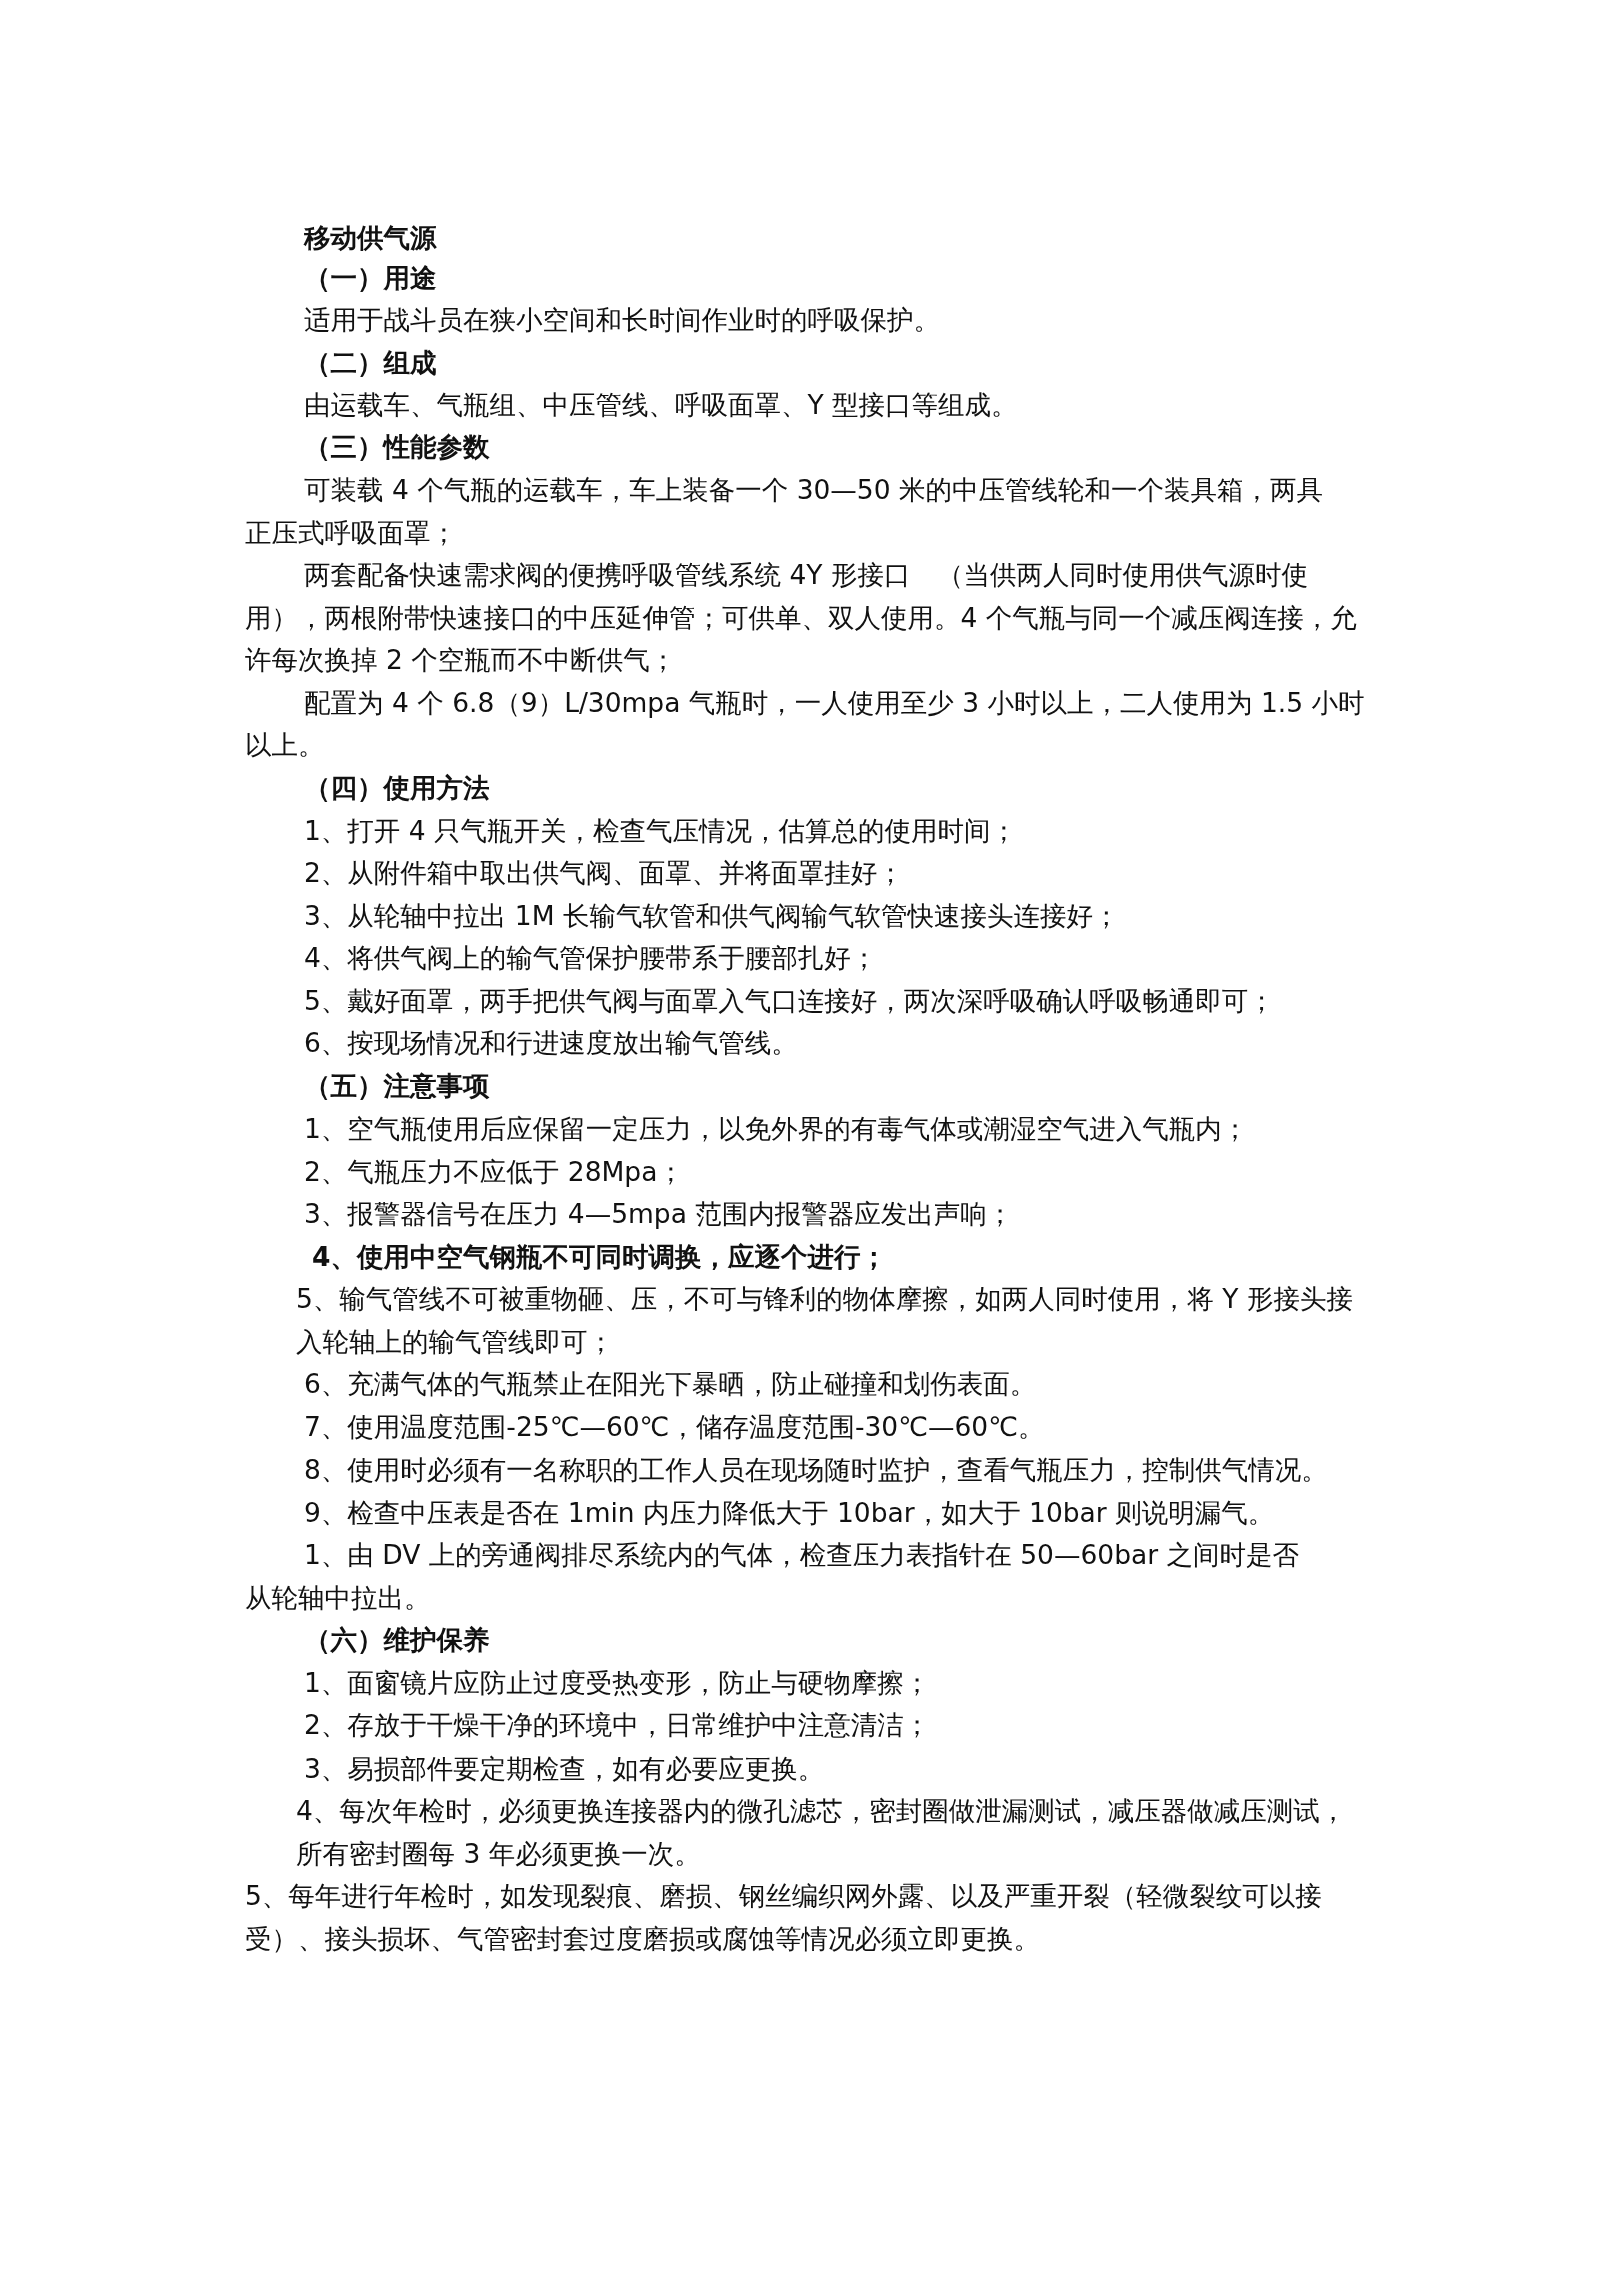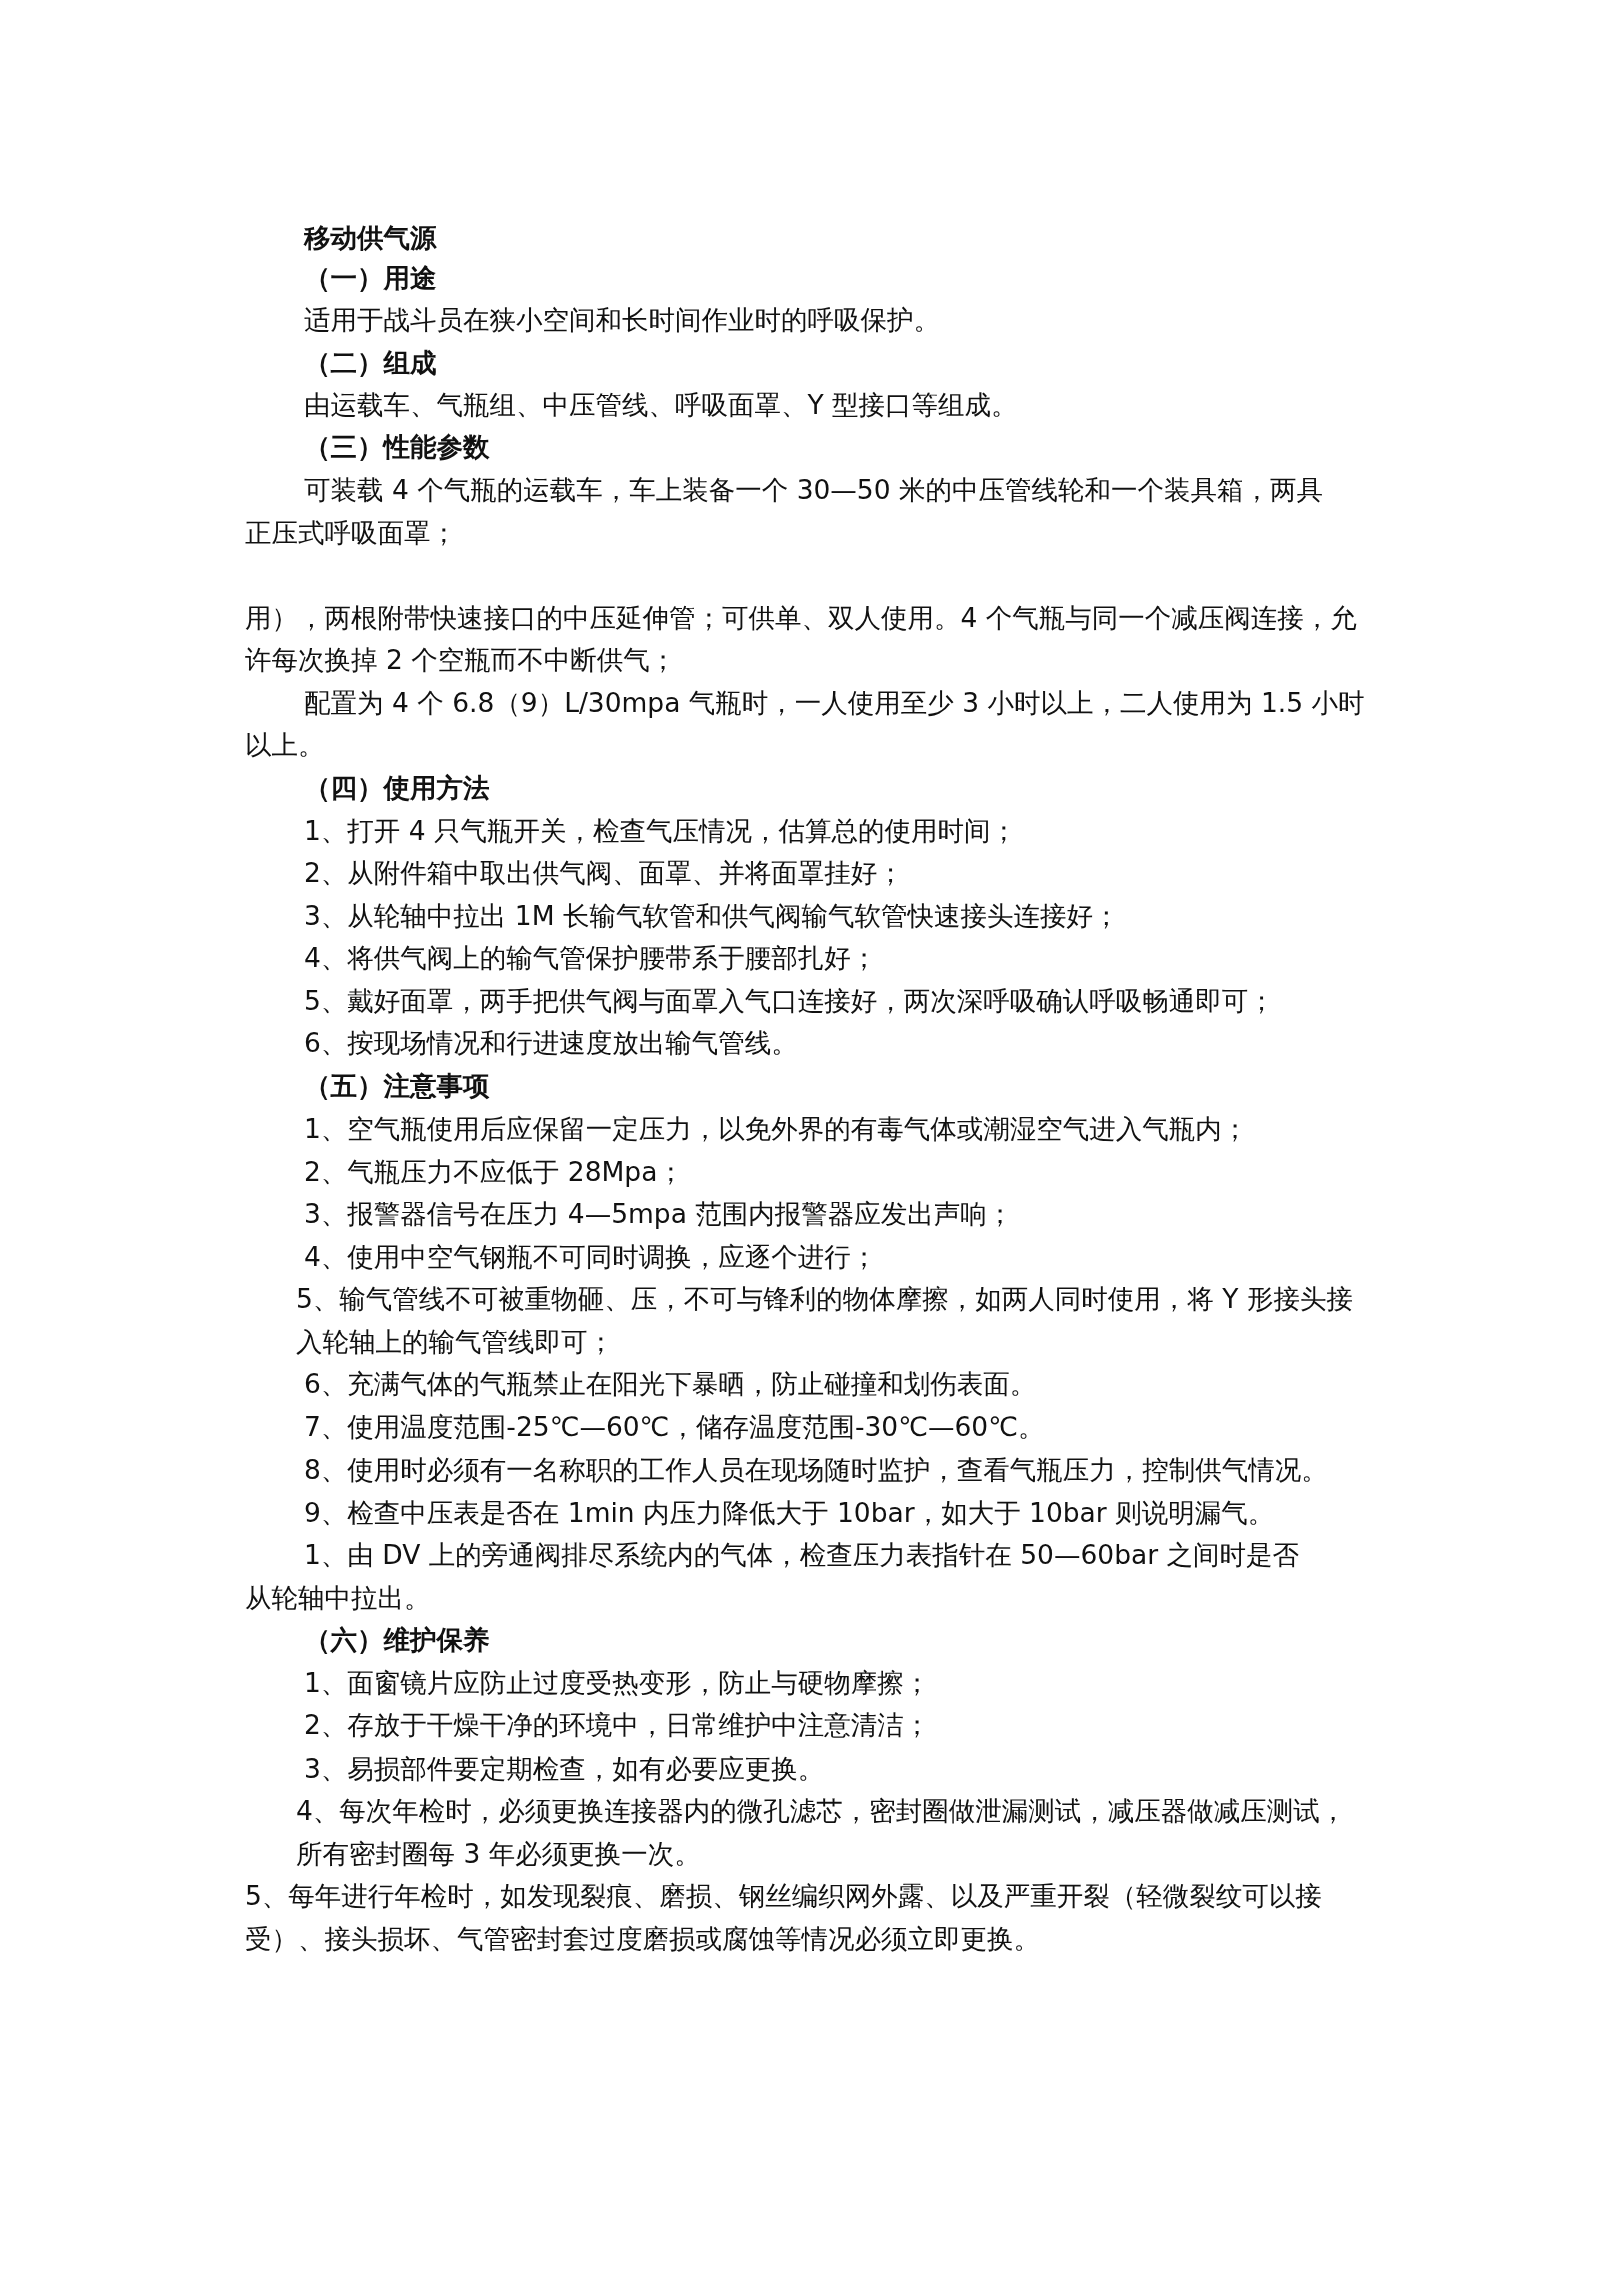--- a/index.html
+++ b/index.html
@@ -18,38 +18,39 @@
 
   <div class="line heading" style="left:304px;top:258px;">（一）用途</div>
   <div class="line" style="left:304px;top:300px;">适用于战斗员在狭小空间和长时间作业时的呼吸保护。</div>
 
   <div class="line heading" style="left:304px;top:343px;">（二）组成</div>
   <div class="line" style="left:304px;top:385px;">由运载车、气瓶组、中压管线、呼吸面罩、Y 型接口等组成。</div>
 
   <div class="line heading" style="left:304px;top:427px;">（三）性能参数</div>
   <div class="line" style="left:304px;top:470px;">可装载 4 个气瓶的运载车，车上装备一个 30—50 米的中压管线轮和一个装具箱，两具</div>
   <div class="line" style="left:245px;top:513px;">正压式呼吸面罩；</div>
+  <div class="line" style="left:304px;top:555px;">两套配备快速需求阀的便携呼吸管线系统 4Y 形接口　（当供两人同时使用供气源时使</div>
   <div class="line" style="left:245px;top:598px;">用），两根附带快速接口的中压延伸管；可供单、双人使用。4 个气瓶与同一个减压阀连接，允</div>
   <div class="line" style="left:245px;top:640px;text-align:right;">许每次换掉 2 个空瓶而不中断供气；</div>
   <div class="line" style="left:304px;top:683px;">配置为 4 个 6.8（9）L/30mpa 气瓶时，一人使用至少 3 小时以上，二人使用为 1.5 小时</div>
   <div class="line" style="left:245px;top:725px;">以上。</div>
 
   <div class="line heading" style="left:304px;top:768px;">（四）使用方法</div>
   <div class="line" style="left:304px;top:811px;">1、打开 4 只气瓶开关，检查气压情况，估算总的使用时间；</div>
   <div class="line" style="left:304px;top:853px;">2、从附件箱中取出供气阀、面罩、并将面罩挂好；</div>
   <div class="line" style="left:304px;top:896px;">3、从轮轴中拉出 1M 长输气软管和供气阀输气软管快速接头连接好；</div>
   <div class="line" style="left:304px;top:938px;">4、将供气阀上的输气管保护腰带系于腰部扎好；</div>
   <div class="line" style="left:304px;top:981px;">5、戴好面罩，两手把供气阀与面罩入气口连接好，两次深呼吸确认呼吸畅通即可；</div>
   <div class="line" style="left:304px;top:1023px;">6、按现场情况和行进速度放出输气管线。</div>
 
   <div class="line heading" style="left:304px;top:1066px;">（五）注意事项</div>
   <div class="line" style="left:304px;top:1109px;">1、空气瓶使用后应保留一定压力，以免外界的有毒气体或潮湿空气进入气瓶内；</div>
   <div class="line" style="left:304px;top:1152px;">2、气瓶压力不应低于 28Mpa；</div>
   <div class="line" style="left:304px;top:1194px;">3、报警器信号在压力 4—5mpa 范围内报警器应发出声响；</div>
-  <div class="line" style="left:304px;top:1237px;">4、使用中空气钢瓶不可同时调换，应逐个进行；</div>
+  <div class="line" style="left:312px;top:1237px;font-weight:bold;">4、使用中空气钢瓶不可同时调换，应逐个进行；</div>
   <div class="line" style="left:296px;top:1279px;">5、输气管线不可被重物砸、压，不可与锋利的物体摩擦，如两人同时使用，将 Y 形接头接</div>
   <div class="line" style="left:296px;top:1322px;">入轮轴上的输气管线即可；</div>
   <div class="line" style="left:304px;top:1364px;">6、充满气体的气瓶禁止在阳光下暴晒，防止碰撞和划伤表面。</div>
   <div class="line" style="left:304px;top:1407px;">7、使用温度范围-25℃—60℃，储存温度范围-30℃—60℃。</div>
   <div class="line" style="left:304px;top:1450px;">8、使用时必须有一名称职的工作人员在现场随时监护，查看气瓶压力，控制供气情况。</div>
   <div class="line" style="left:304px;top:1493px;">9、检查中压表是否在 1min 内压力降低大于 10bar，如大于 10bar 则说明漏气。</div>
   <div class="line" style="left:304px;top:1535px;">1、由 DV 上的旁通阀排尽系统内的气体，检查压力表指针在 50—60bar 之间时是否</div>
   <div class="line" style="left:245px;top:1578px;">从轮轴中拉出。</div>
 
   <div class="line heading" style="left:304px;top:1620px;">（六）维护保养</div>

